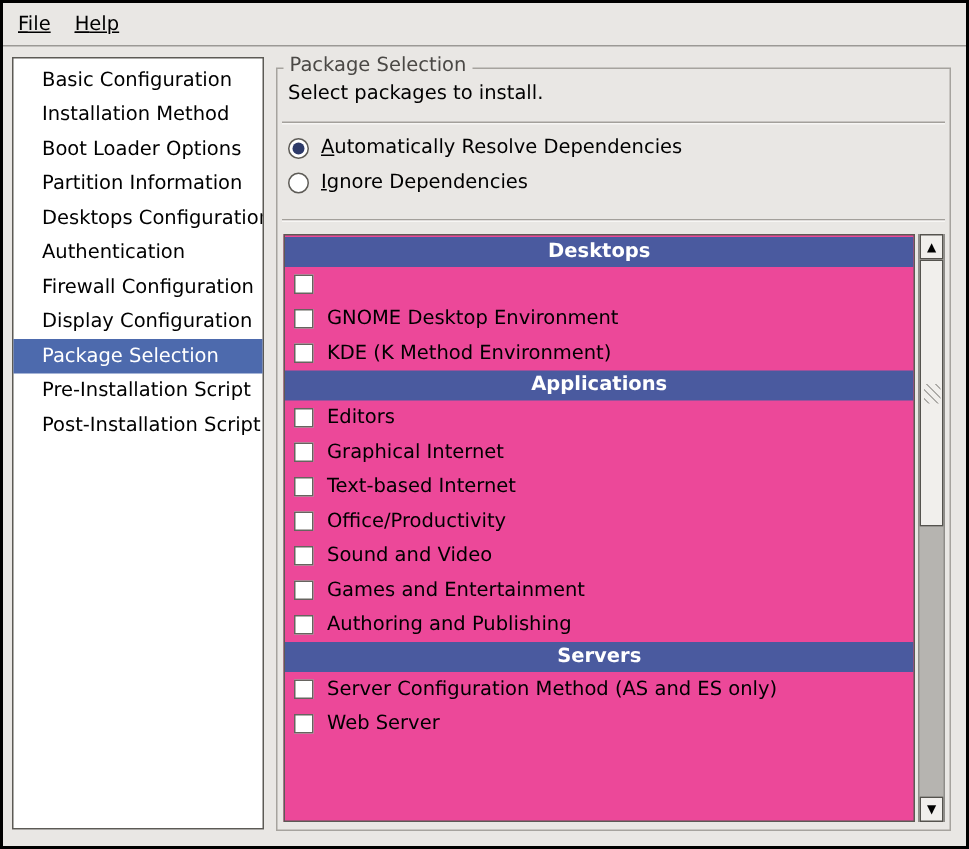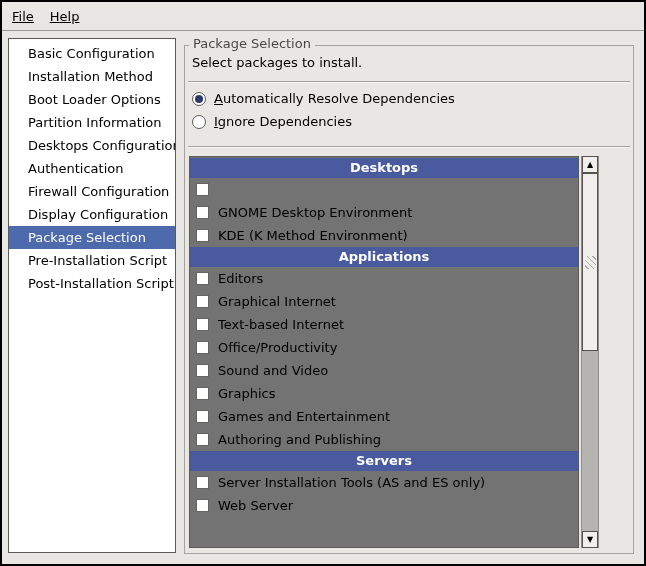--- a/index.html
+++ b/index.html
@@ -46,21 +46,21 @@
     width:14px; height:14px; border:1px solid #5d5b56; border-radius:50%;
     background:#fff; position:relative; flex:none;
   }
   .radio.selected::after {
     content:""; position:absolute; left:2px; top:2px; right:2px; bottom:2px;
     border-radius:50%; background:#2d3a69;
   }
   
   .pkg-area { position:absolute; left:4px; top:110px; width:441px; height:392px; display:flex; }
   .pkg-list {
-    width:390px; height:100%; background:#737373; border:1px solid #5c5a55;
+    width:421px; height:100%; background:#ec4899; border:1px solid #5c5a55;
     overflow:hidden; padding-top:1px;
   }
   .group-header {
     height:20px; line-height:20px; background:var(--group-header,#4a5a9f);
     color:#fff; font-weight:bold; text-align:center;
   }
   .pkg-row { height:23px; display:flex; align-items:center; padding-left:6px; gap:9px; }
   .checkbox { width:13px; height:13px; border:1px solid #66645f; background:#fff; flex:none; }
   
   .scrollbar {
@@ -154,34 +154,30 @@
           <div class="pkg-row">
             <span class="checkbox"></span>
             <span>Office/Productivity</span>
           </div>
           <div class="pkg-row">
             <span class="checkbox"></span>
             <span>Sound and Video</span>
           </div>
           <div class="pkg-row">
             <span class="checkbox"></span>
-            <span>Graphics</span>
-          </div>
-          <div class="pkg-row">
-            <span class="checkbox"></span>
             <span>Games and Entertainment</span>
           </div>
           <div class="pkg-row">
             <span class="checkbox"></span>
             <span>Authoring and Publishing</span>
           </div>
           <div class="group-header">Servers</div>
           <div class="pkg-row">
             <span class="checkbox"></span>
-            <span>Server Installation Tools (AS and ES only)</span>
+            <span>Server Configuration Method (AS and ES only)</span>
           </div>
           <div class="pkg-row">
             <span class="checkbox"></span>
             <span>Web Server</span>
           </div>
         </div>
       <div class="scrollbar">
         <div class="sb-btn up">
           <span>▲</span>
         </div>

